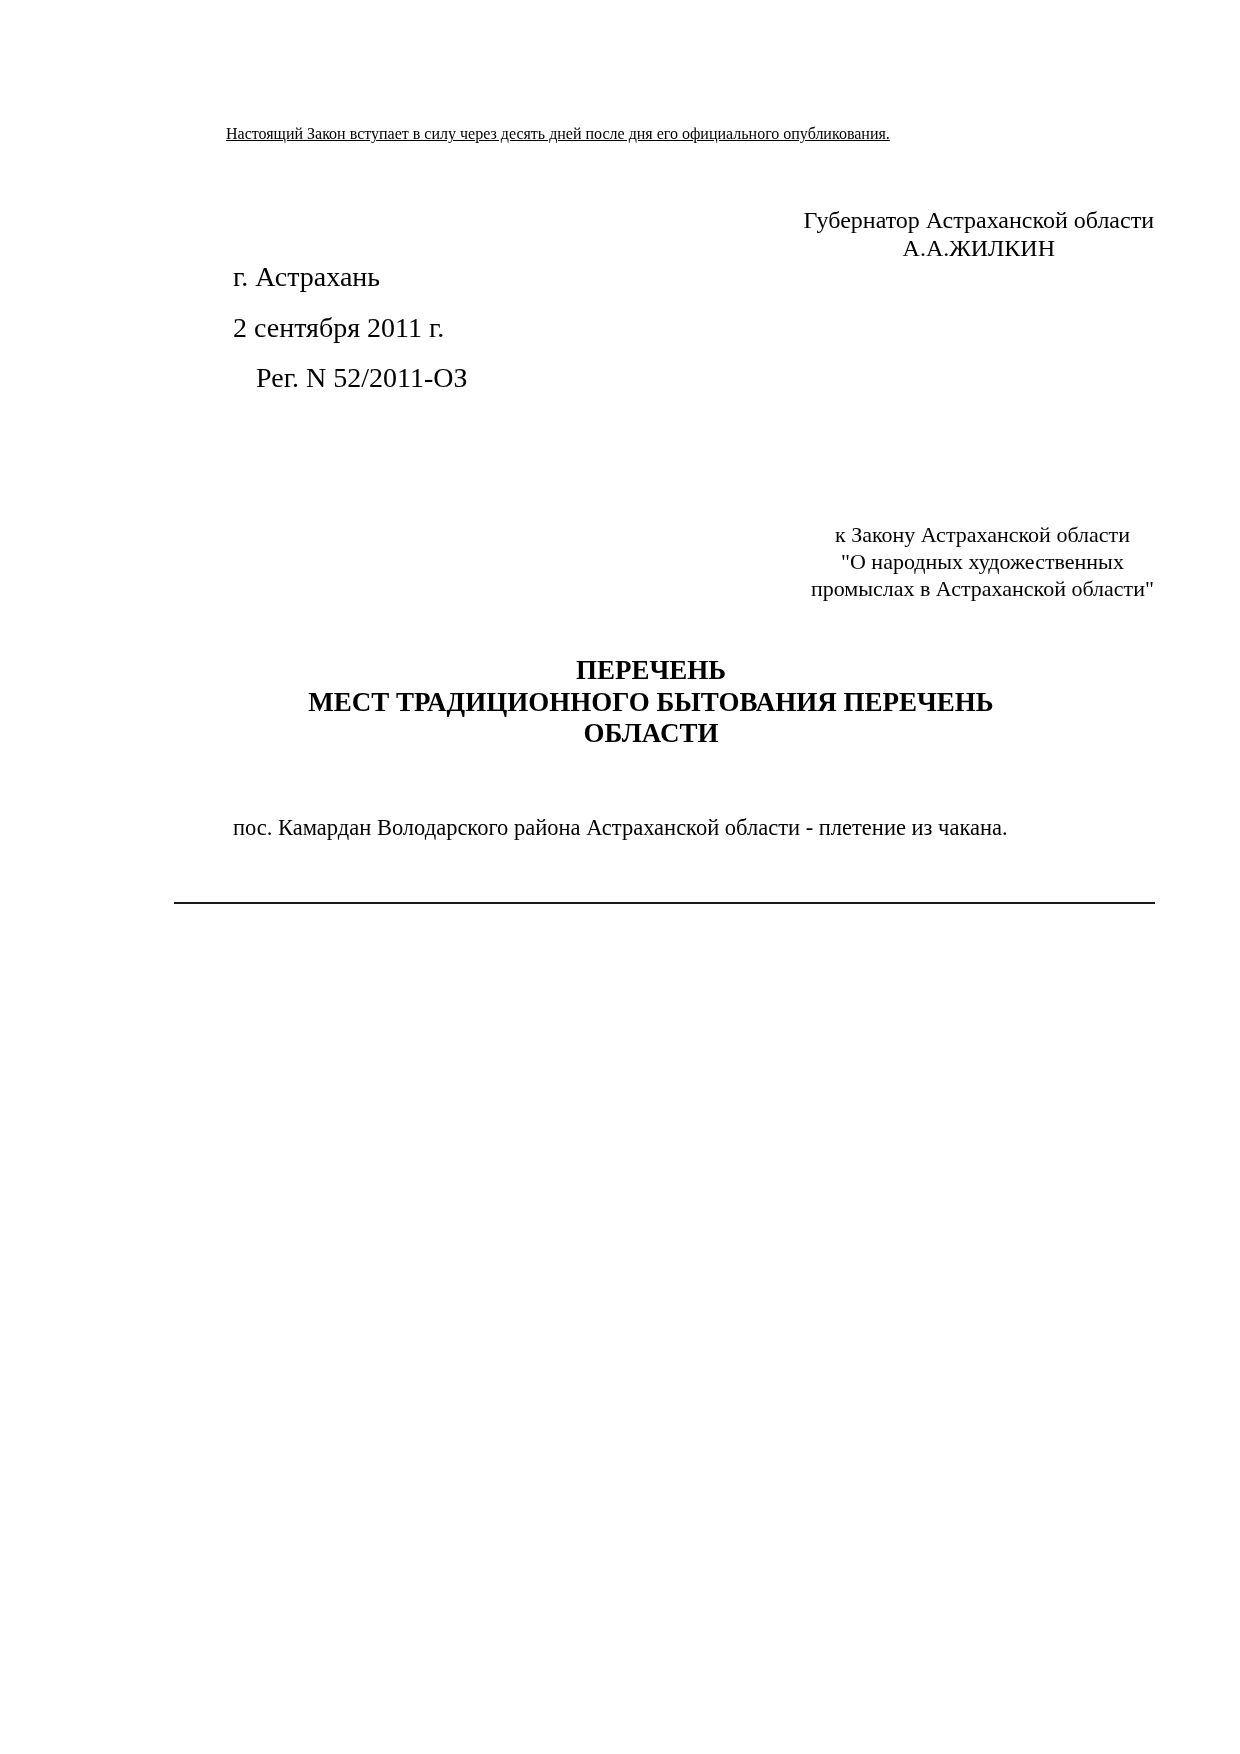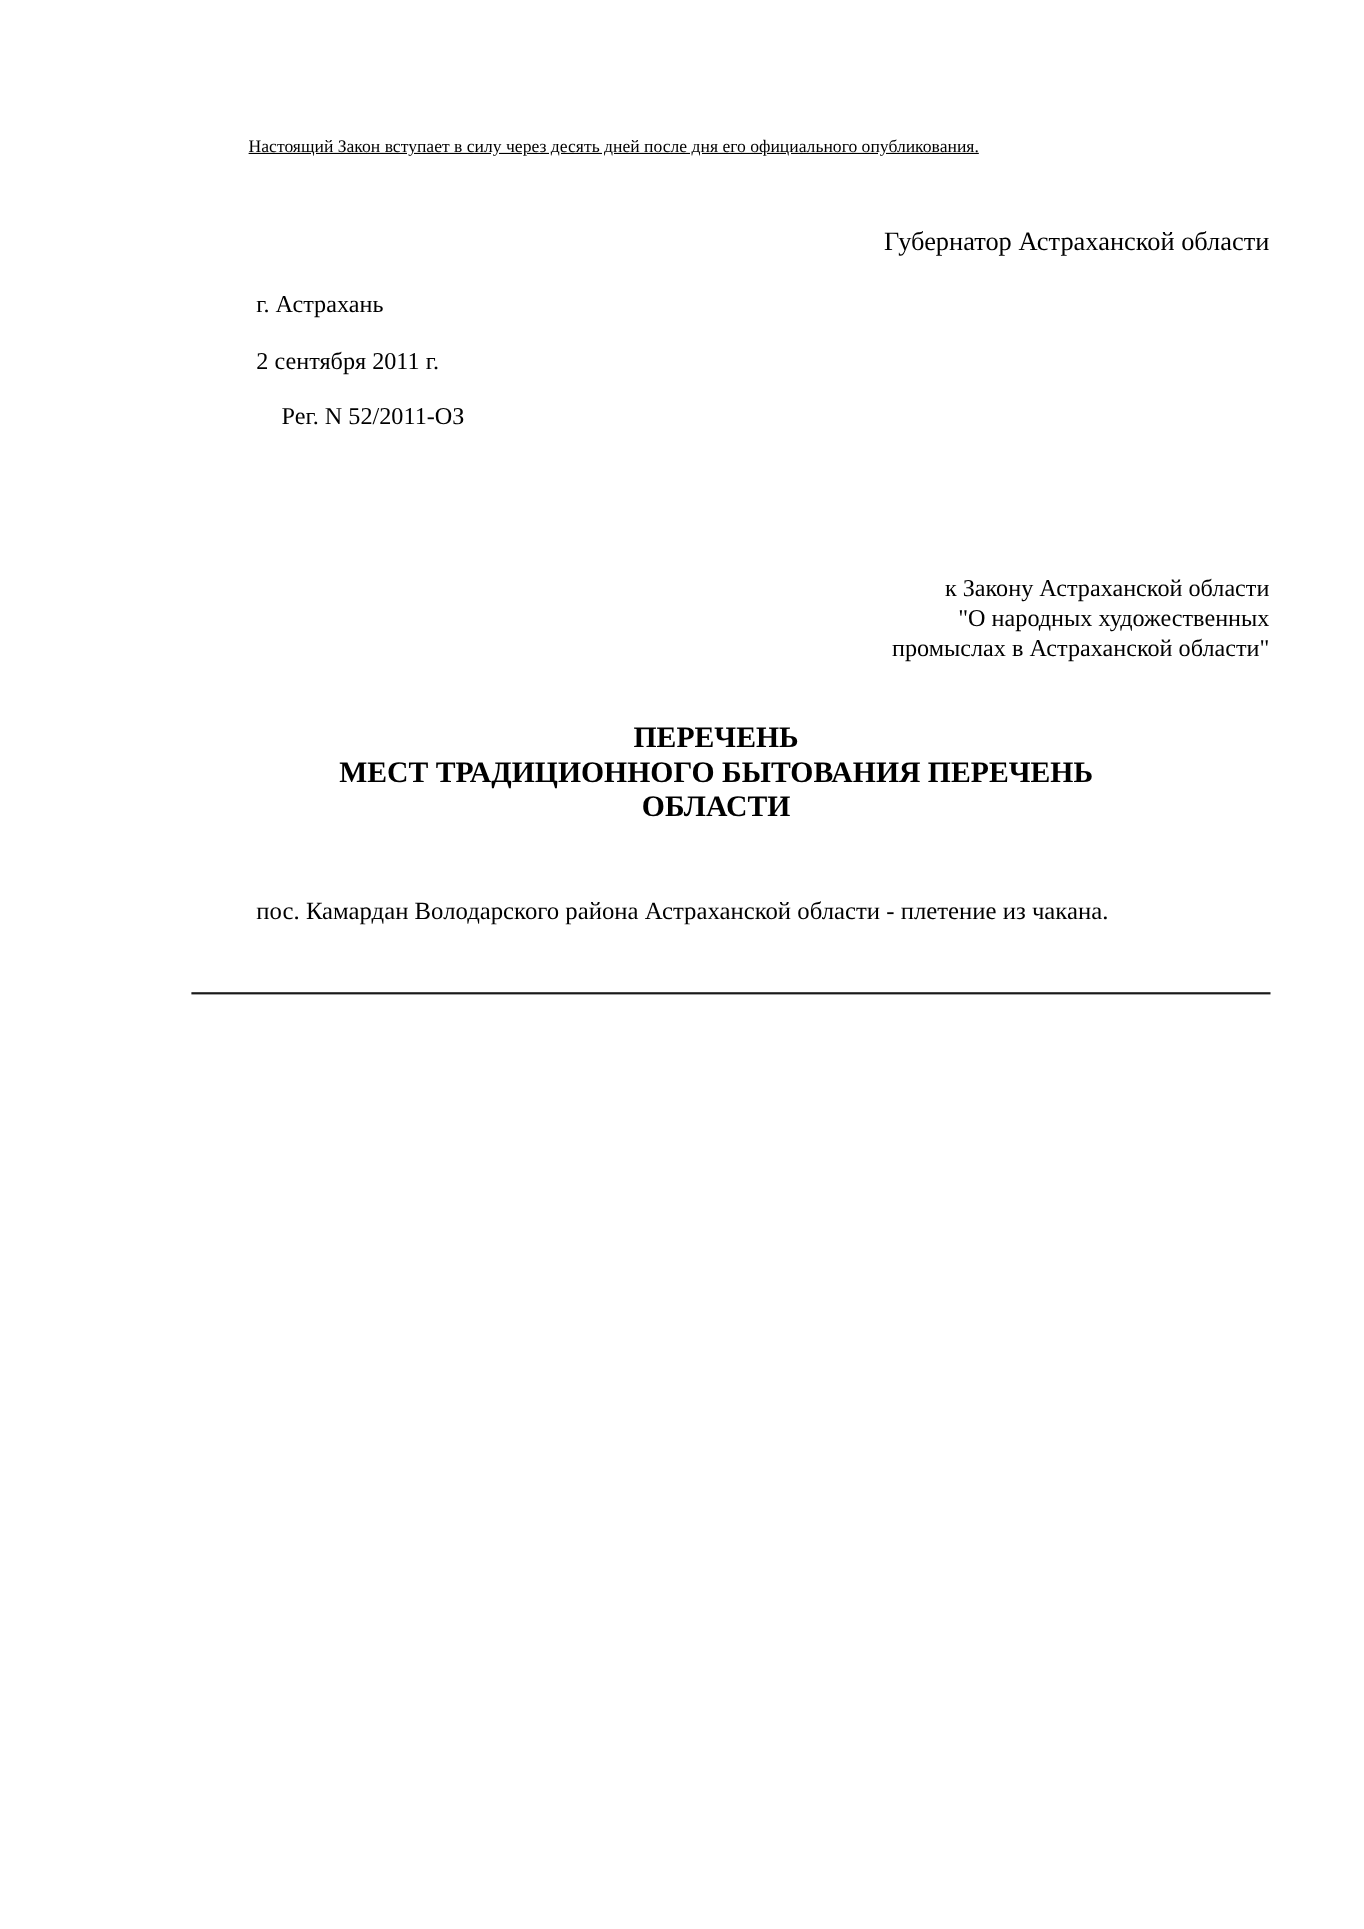--- a/index.html
+++ b/index.html
@@ -26,29 +26,29 @@
       left: 168px;
       top: 118px;
       width: 980px;
       text-indent: 58px;
       font-size: 16px;
       line-height: 31px;
       text-decoration: underline;
     }
     .right-block {
       right: 86px;
-      text-align: right;
+      text-align: center;
       font-size: 24px;
       line-height: 28px;
       margin-left: 32px;
     }
     .signature { top: 206px; }
     .left-item {
       left: 233px;
-      font-size: 22px;
+      font-size: 28px;
       line-height: 26px;
     }
     .city { top: 264px; }
     .date { top: 315px; }
     .reg { top: 365px; margin-left: 23px; }
     .appendix { top: 521px; font-size: 22px; line-height: 27px; }
     .title-block {
       left: 161px;
       width: 980px;
       top: 655px;
@@ -73,20 +73,21 @@
     }
     .line { display: block; white-space: nowrap; }
   </style>
 </head>
 <body>
 
 <div class="abs para intro-para">Настоящий Закон вступает в силу через десять дней после дня его официального опубликования.</div>
 
 <div class="abs right-block signature">
   <span class="line">Губернатор Астраханской области</span>
+  <span class="line">А.А.ЖИЛКИН</span>
 </div>
 
 <div class="abs left-item city">г. Астрахань</div>
 <div class="abs left-item date">2 сентября 2011 г.</div>
 <div class="abs left-item reg">Рег. N 52/2011-ОЗ</div>
 
 <div class="abs right-block appendix">
   <span class="line">к Закону Астраханской области</span>
   <span class="line">"О народных художественных</span>
   <span class="line">промыслах в Астраханской области"</span>

